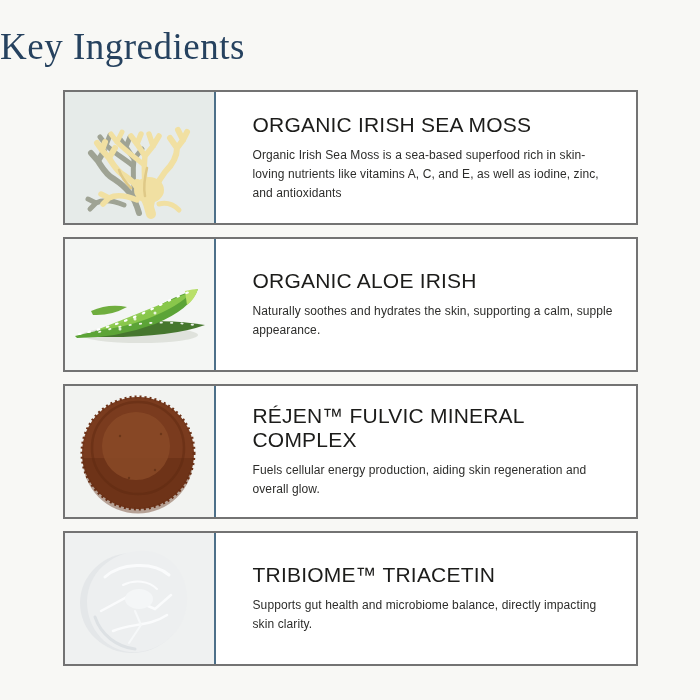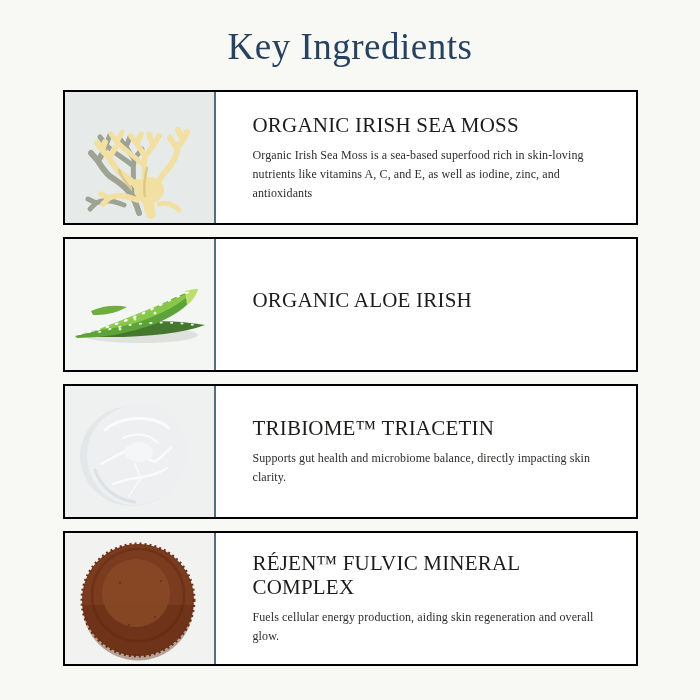--- a/index.html
+++ b/index.html
@@ -8,39 +8,38 @@
     font-family:"Liberation Sans", sans-serif;
     background:#f8f8f5;
     overflow:hidden;
   }
   .page {
     width:700px; height:700px;
     background:#f8f8f5;
     padding-top:26px;
   }
   .page-title {
-    text-align:center;
+    text-align:left;
     font-family:"Liberation Serif", serif;
     font-weight:400;
     font-size:37px;
     line-height:42px;
     color:#26425f;
     letter-spacing:0.5px;
   }
   .cards {
     width:575px;
     margin:22px auto 0 auto;
   }
   .card {
     width:575px; height:135px;
-    border:2px solid #000000;
+    border:2px solid #737373;
     background:#ffffff;
     display:flex;
     margin-bottom:12px;
-    font-family:Liberation Serif, serif;
   }
   .card:last-child { margin-bottom:0; }
   .panel {
     width:151px; height:131px;
     border-right:2px solid #4d7089;
     flex:0 0 151px;
     overflow:hidden;
   }
   .panel svg { display:block; }
   .panel-moss   { background:#e6ebe9; }
@@ -119,20 +118,41 @@
           <path d="M26 72 Q44 64 62 68 Q46 77 28 76 Z" fill="#6fae3e"></path>
           <path d="M14 95 Q55 87 95 66 Q112 57 130 51" fill="none" stroke="#ffffff" stroke-width="2.2" stroke-dasharray="1.6 8" stroke-linecap="round"></path>
           <path d="M34 93 Q85 78 136 87" fill="none" stroke="#ffffff" stroke-width="1.8" stroke-dasharray="1.4 9" stroke-linecap="round" opacity="0.9"></path>
           <circle cx="70" cy="80" r="1.5" fill="#ffffff" opacity="0.8"></circle>
           <circle cx="90" cy="74" r="1.5" fill="#ffffff" opacity="0.8"></circle>
           <circle cx="55" cy="90" r="1.5" fill="#ffffff" opacity="0.8"></circle>
         </svg>
       </div>
       <div class="text-area">
         <div class="ing-name">ORGANIC ALOE IRISH</div>
+        <div class="ing-desc">Naturally soothes and hydrates the skin, supporting a calm, supple appearance.</div>
+      </div>
+    </div>
+
+    <div class="card">
+      <div class="panel panel-powder">
+        <svg width="149" height="131" viewBox="0 0 149 131">
+          <circle cx="73" cy="67" r="56" fill="#7a3b1e"></circle>
+          <circle cx="73" cy="67" r="56" fill="none" stroke="#6e3319" stroke-width="3" stroke-dasharray="2 3"></circle>
+          <path d="M17.5 72 A55.5 55.5 0 0 0 128.5 72 Z" fill="#5d2910" opacity="0.4"></path>
+          <circle cx="71" cy="60" r="34" fill="#8a4a27" opacity="0.85"></circle>
+          <circle cx="73" cy="62" r="46" fill="none" stroke="#5d2910" stroke-width="2.5" opacity="0.45"></circle>
+          <circle cx="55" cy="50" r="1.2" fill="#4f2510" opacity="0.5"></circle>
+          <circle cx="90" cy="84" r="1.2" fill="#4f2510" opacity="0.5"></circle>
+          <circle cx="64" cy="92" r="1.2" fill="#4f2510" opacity="0.5"></circle>
+          <circle cx="96" cy="48" r="1.2" fill="#4f2510" opacity="0.5"></circle>
+        </svg>
+      </div>
+      <div class="text-area">
+        <div class="ing-name">RÉJEN™ FULVIC MINERAL COMPLEX</div>
+        <div class="ing-desc">Fuels cellular energy production, aiding skin regeneration and overall glow.</div>
       </div>
     </div>
 
     <div class="card">
       <div class="panel panel-gel">
         <svg width="149" height="131" viewBox="0 0 149 131">
           <ellipse cx="67" cy="70" rx="52" ry="50" fill="#dfe3e5" opacity="0.7"></ellipse>
           <path d="M72 18 C98 15 120 34 122 62 C124 92 102 116 73 119 C45 121 22 99 22 68 C23 39 46 21 72 18 Z" fill="#edeff0"></path>
           <path d="M40 44 C55 30 88 28 104 42" fill="none" stroke="#fafbfc" stroke-width="3" stroke-linecap="round"></path>
           <path d="M36 78 L62 64 L90 76 L106 62" fill="none" stroke="#fafbfc" stroke-width="2.5" stroke-linecap="round"></path>
@@ -142,34 +162,14 @@
           <path d="M64 110 L76 92 L70 78" fill="none" stroke="#f6f8f9" stroke-width="2" stroke-linecap="round"></path>
           <path d="M30 84 C36 102 52 114 70 116" fill="none" stroke="#dde1e4" stroke-width="3" stroke-linecap="round"></path>
         </svg>
       </div>
       <div class="text-area">
         <div class="ing-name">TRIBIOME™ TRIACETIN</div>
         <div class="ing-desc">Supports gut health and microbiome balance, directly impacting skin clarity.</div>
       </div>
     </div>
 
-    <div class="card">
-      <div class="panel panel-powder">
-        <svg width="149" height="131" viewBox="0 0 149 131">
-          <circle cx="73" cy="67" r="56" fill="#7a3b1e"></circle>
-          <circle cx="73" cy="67" r="56" fill="none" stroke="#6e3319" stroke-width="3" stroke-dasharray="2 3"></circle>
-          <path d="M17.5 72 A55.5 55.5 0 0 0 128.5 72 Z" fill="#5d2910" opacity="0.4"></path>
-          <circle cx="71" cy="60" r="34" fill="#8a4a27" opacity="0.85"></circle>
-          <circle cx="73" cy="62" r="46" fill="none" stroke="#5d2910" stroke-width="2.5" opacity="0.45"></circle>
-          <circle cx="55" cy="50" r="1.2" fill="#4f2510" opacity="0.5"></circle>
-          <circle cx="90" cy="84" r="1.2" fill="#4f2510" opacity="0.5"></circle>
-          <circle cx="64" cy="92" r="1.2" fill="#4f2510" opacity="0.5"></circle>
-          <circle cx="96" cy="48" r="1.2" fill="#4f2510" opacity="0.5"></circle>
-        </svg>
-      </div>
-      <div class="text-area">
-        <div class="ing-name">RÉJEN™ FULVIC MINERAL COMPLEX</div>
-        <div class="ing-desc">Fuels cellular energy production, aiding skin regeneration and overall glow.</div>
-      </div>
-    </div>
-
   </div>
 </div>
 
 </body></html>

